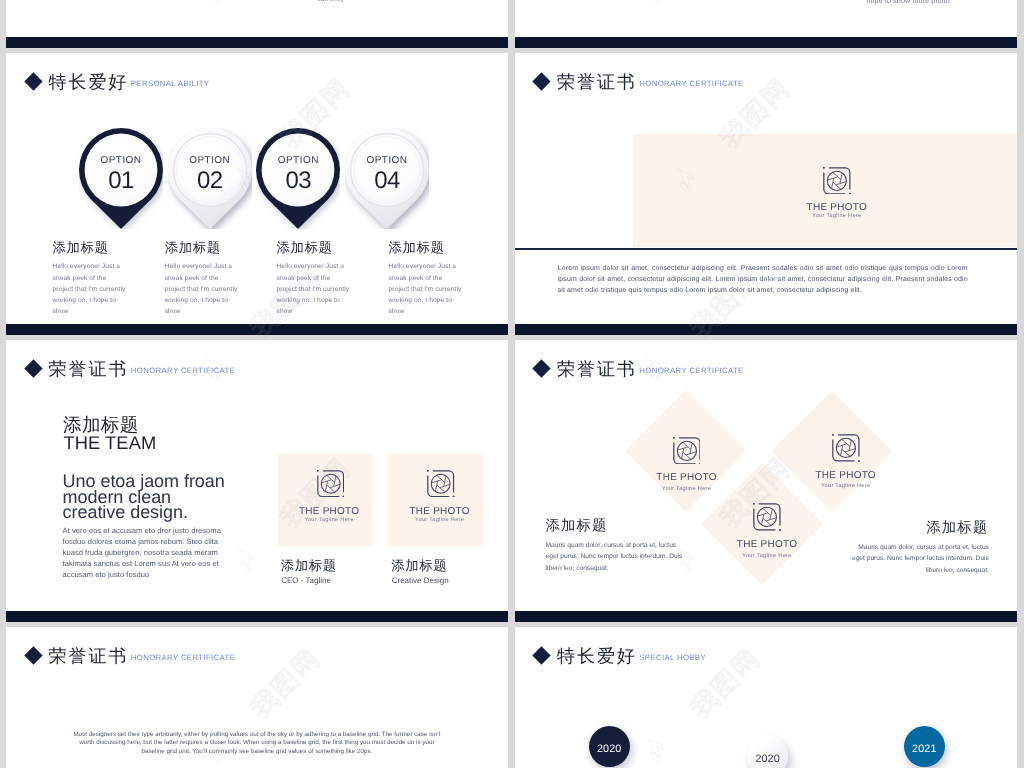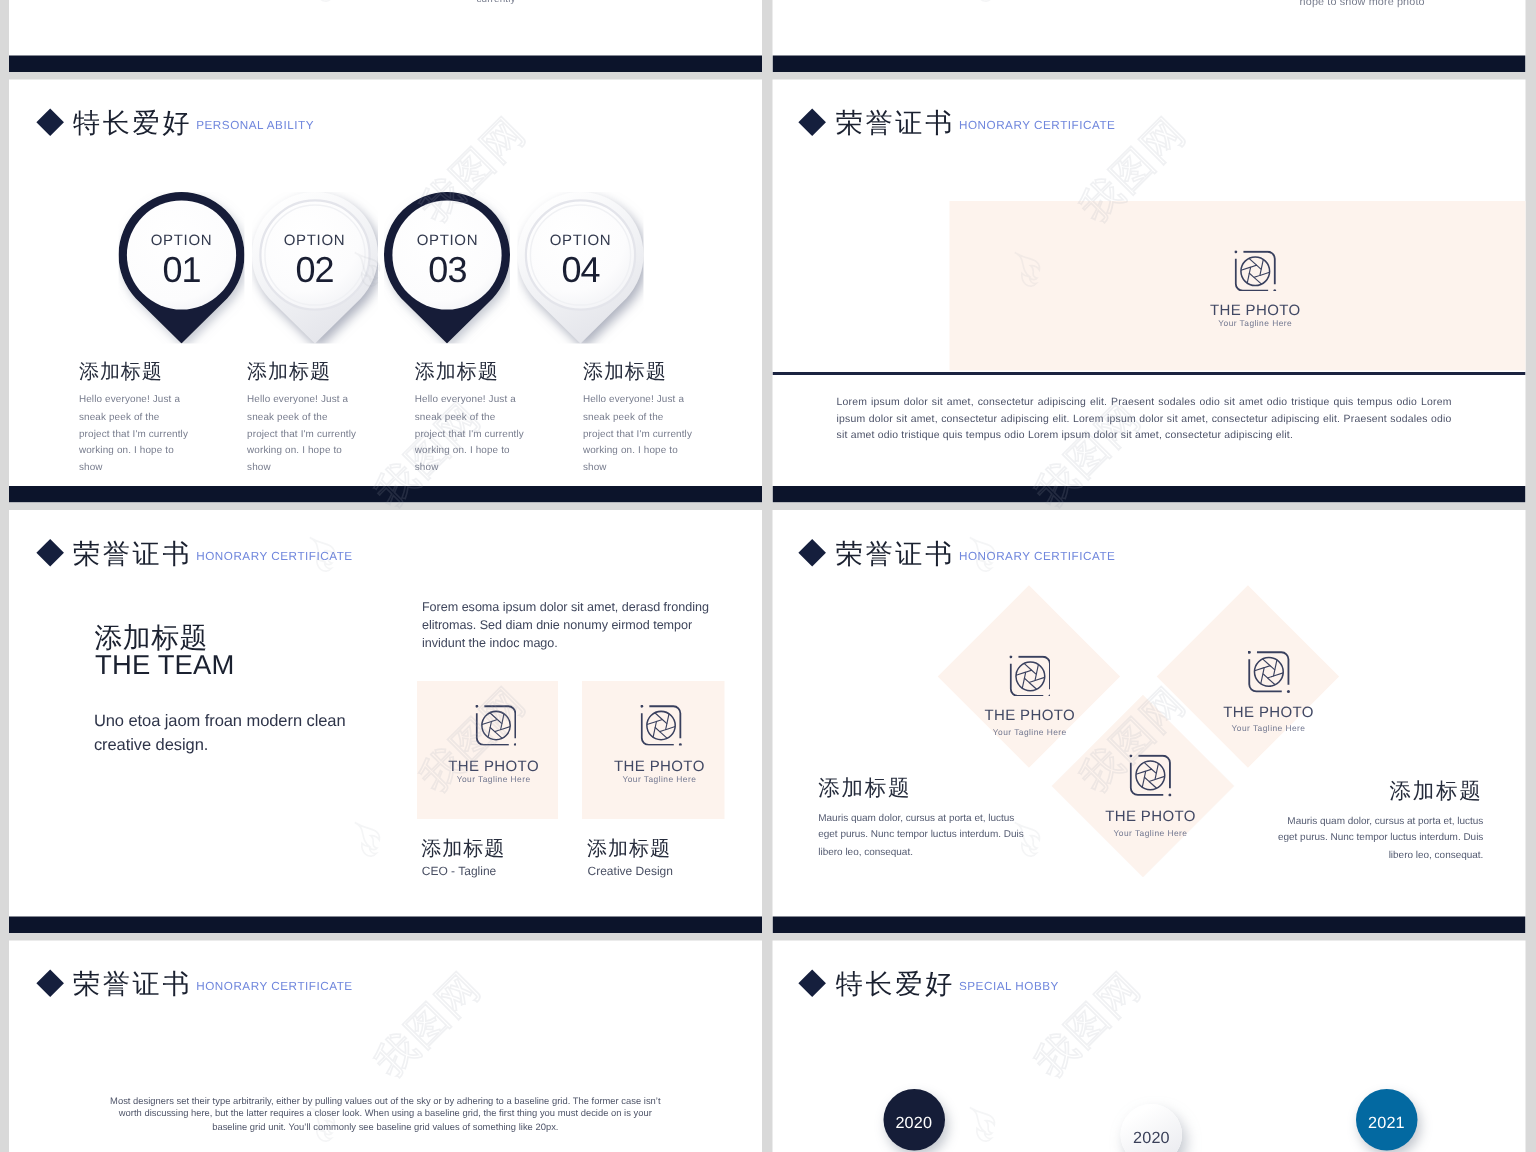--- a/index.html
+++ b/index.html
@@ -52,21 +52,21 @@
             color:#414864;letter-spacing:.25px;line-height:10px;}
   .phototag{position:absolute;left:154px;width:100px;text-align:center;top:80.6px;font-size:5.6px;
             color:#70768f;letter-spacing:.3px;line-height:5.6px;}
   .rule{position:absolute;left:0;right:0;top:195.7px;height:2.1px;background:#1b2340;}
   .s4para{position:absolute;left:43.2px;width:410px;top:210px;font-size:6.95px;
           color:#4b5167;line-height:11.3px;text-align:justify;letter-spacing:0.14px;}
 
   
   .t-cn{position:absolute;left:57px;top:76px;font-size:18.6px;color:#1b2130;letter-spacing:.3px;line-height:18.6px;}
   .t-en{position:absolute;left:57.4px;top:94.3px;font-size:18.3px;color:#1b2130;letter-spacing:.1px;line-height:18.3px;}
-  .t-lead{position:absolute;left:56.6px;top:134.4px;width:172px;font-size:11px;color:#2e3449;line-height:15.7px;letter-spacing:-.05px;}
+  .t-lead{position:absolute;left:56.6px;top:134.4px;width:172px;font-size:18px;color:#2e3449;line-height:15.7px;letter-spacing:-.05px;}
   .t-body{position:absolute;left:56.6px;top:185.4px;width:176px;font-size:7.6px;color:#555c73;line-height:11.1px;letter-spacing:.02px;}
   .t-intro{position:absolute;left:275.3px;top:58px;width:192px;font-size:8.4px;color:#3f465c;line-height:12.3px;letter-spacing:-.01px;}
   .tcard{position:absolute;width:94.3px;}
   .tcard .box{position:absolute;left:0;top:0;width:94.3px;height:91.7px;background:#fdf3ed;}
   .tcard .lg{position:absolute;left:38.8px;top:15.3px;}
   .tcard .tt{position:absolute;left:2.2px;width:98px;text-align:center;top:52.4px;font-size:10px;color:#414864;letter-spacing:.25px;line-height:10px;}
   .tcard .tg{position:absolute;left:2.2px;width:98px;text-align:center;top:63.8px;font-size:5.6px;color:#70768f;letter-spacing:.3px;line-height:5.6px;}
   .tcard .nm{position:absolute;left:2.9px;top:104.5px;font-size:13.4px;color:#262c3c;letter-spacing:.6px;line-height:13.4px;}
   .tcard .rl{position:absolute;left:3.3px;top:122.6px;font-size:8px;color:#4a5064;line-height:8px;}
 
@@ -269,21 +269,21 @@
 
 <div class="slide s5">
   <div class="hdr" style="left:24px;top:18.5px;">
     <div class="dia"></div>
     <div class="cn">荣誉证书</div>
     <div class="en" style="left: 100.809px;">HONORARY CERTIFICATE</div>
   </div>
   <div class="t-cn">添加标题</div>
   <div class="t-en">THE TEAM</div>
   <div class="t-lead">Uno etoa jaom froan modern clean creative design.</div>
-  <div class="t-intro">Forem esoma ipsum dolor sit amet, derasd fronding elitromas. Sed diam dnie nonumy eirmod tempor invidunt the indoc mago.</div>
+  <div class="t-body">At vero eos et accusam eto drer justo dresoma fosduo dolores etoma jamos rebum. Steo clita kuasd fruda gubergren, nosotra seada meram takimata sanctus est Lorem sus At vero eos et accusam eto justo fosduo</div>
   <div id="team-cards">
         <div class="tcard" style="left: 271.9px; top: 114.9px;">
           <div class="box"></div>
       <div class="lg">
             <svg width="27.4" height="27.4" viewBox="0 0 100 100" style="display:block">
    <g fill="none" stroke="#39405e" stroke-width="4.4" stroke-linecap="butt">
      <path d="M21.5 3 H80 A17 17 0 0 1 97 20 V81"></path>
      <path d="M3 20 V80 A17 17 0 0 0 20 97 H81"></path>
    </g>
    <circle cx="3" cy="3" r="3.608" fill="#39405e"></circle>

